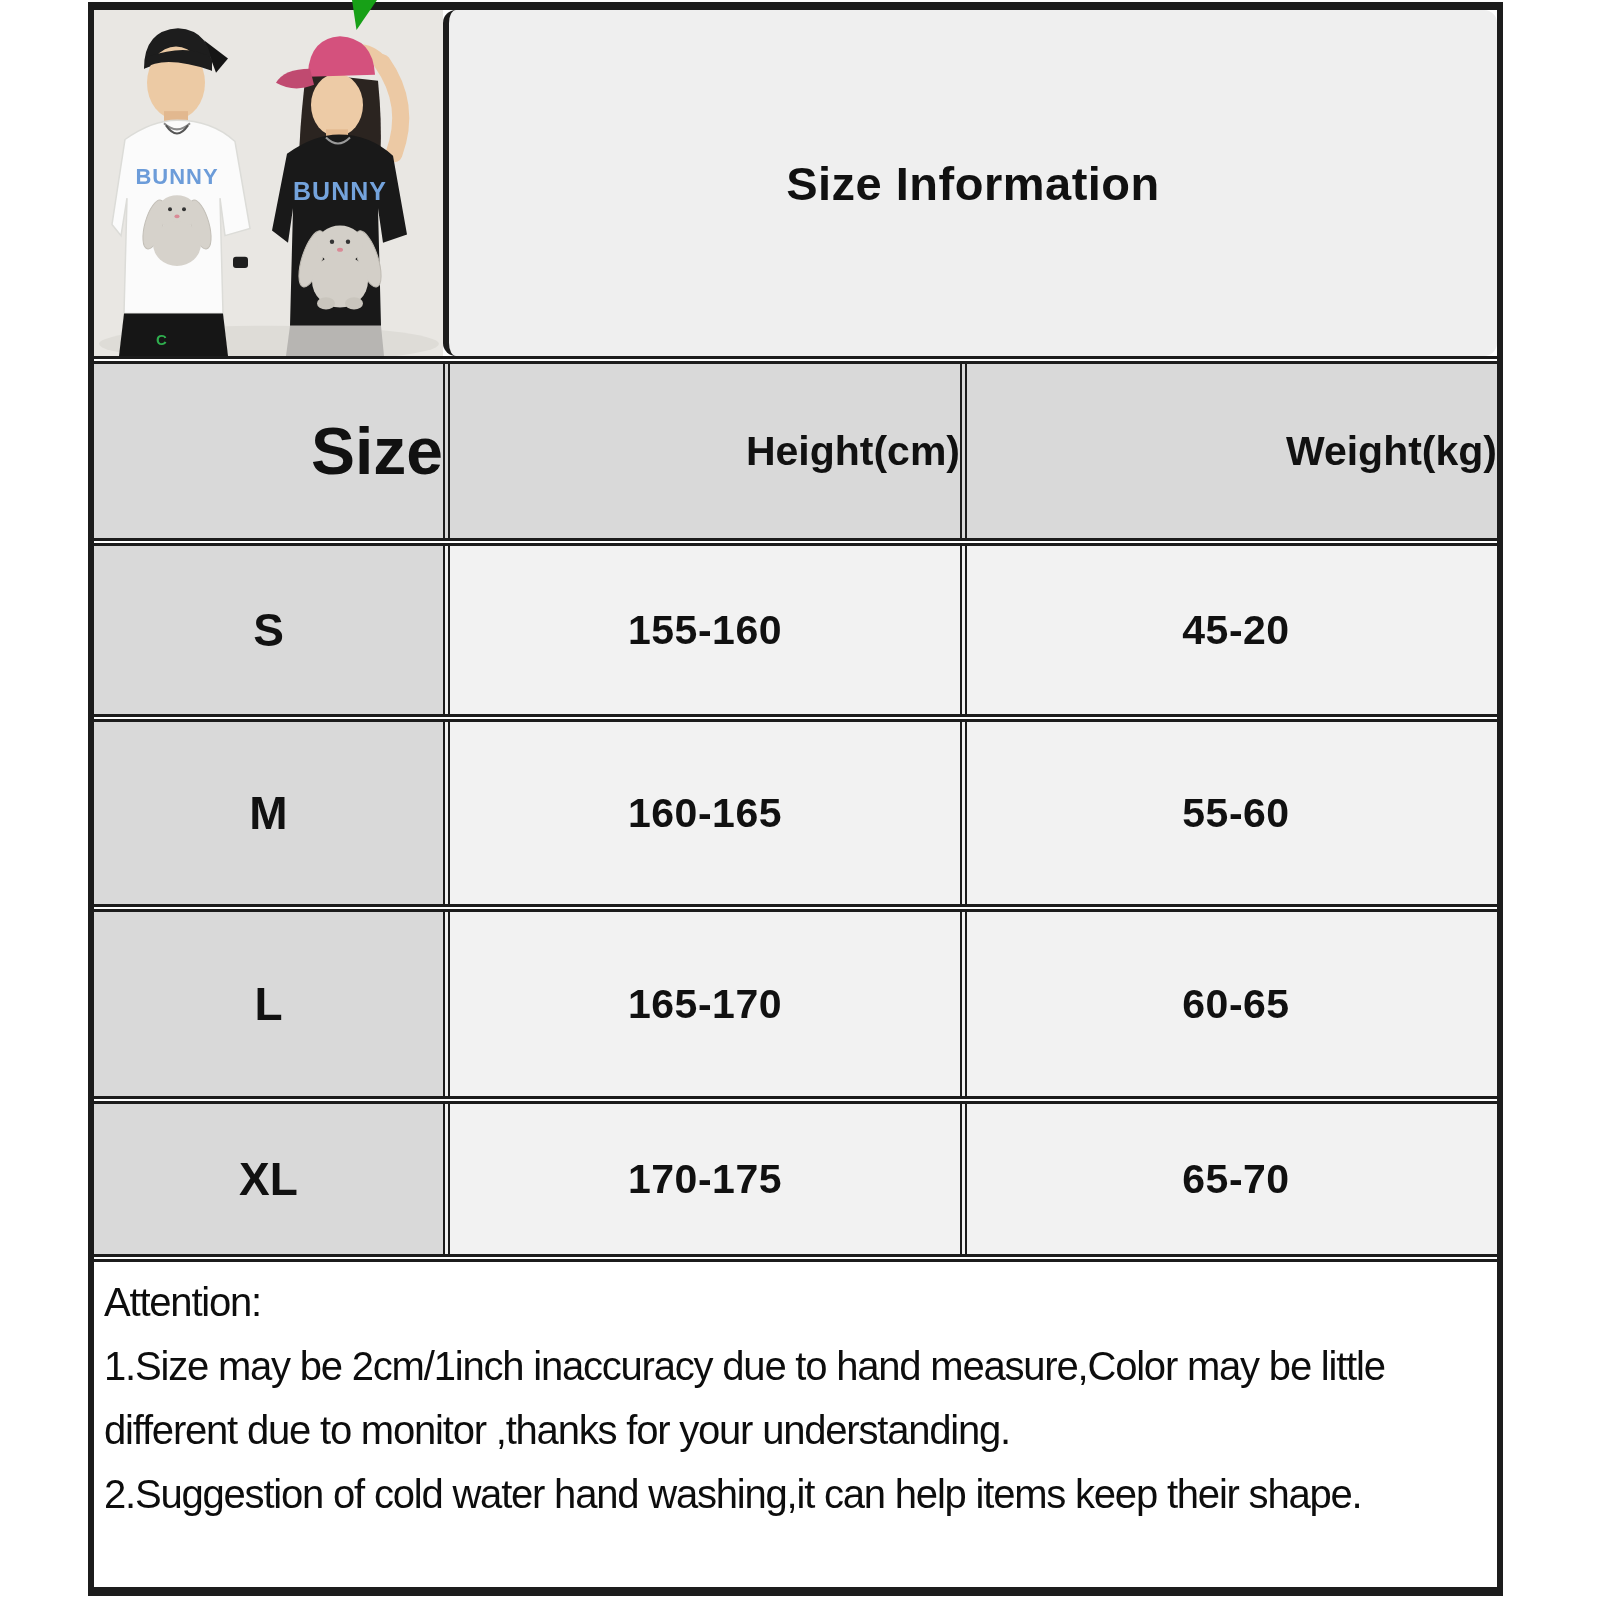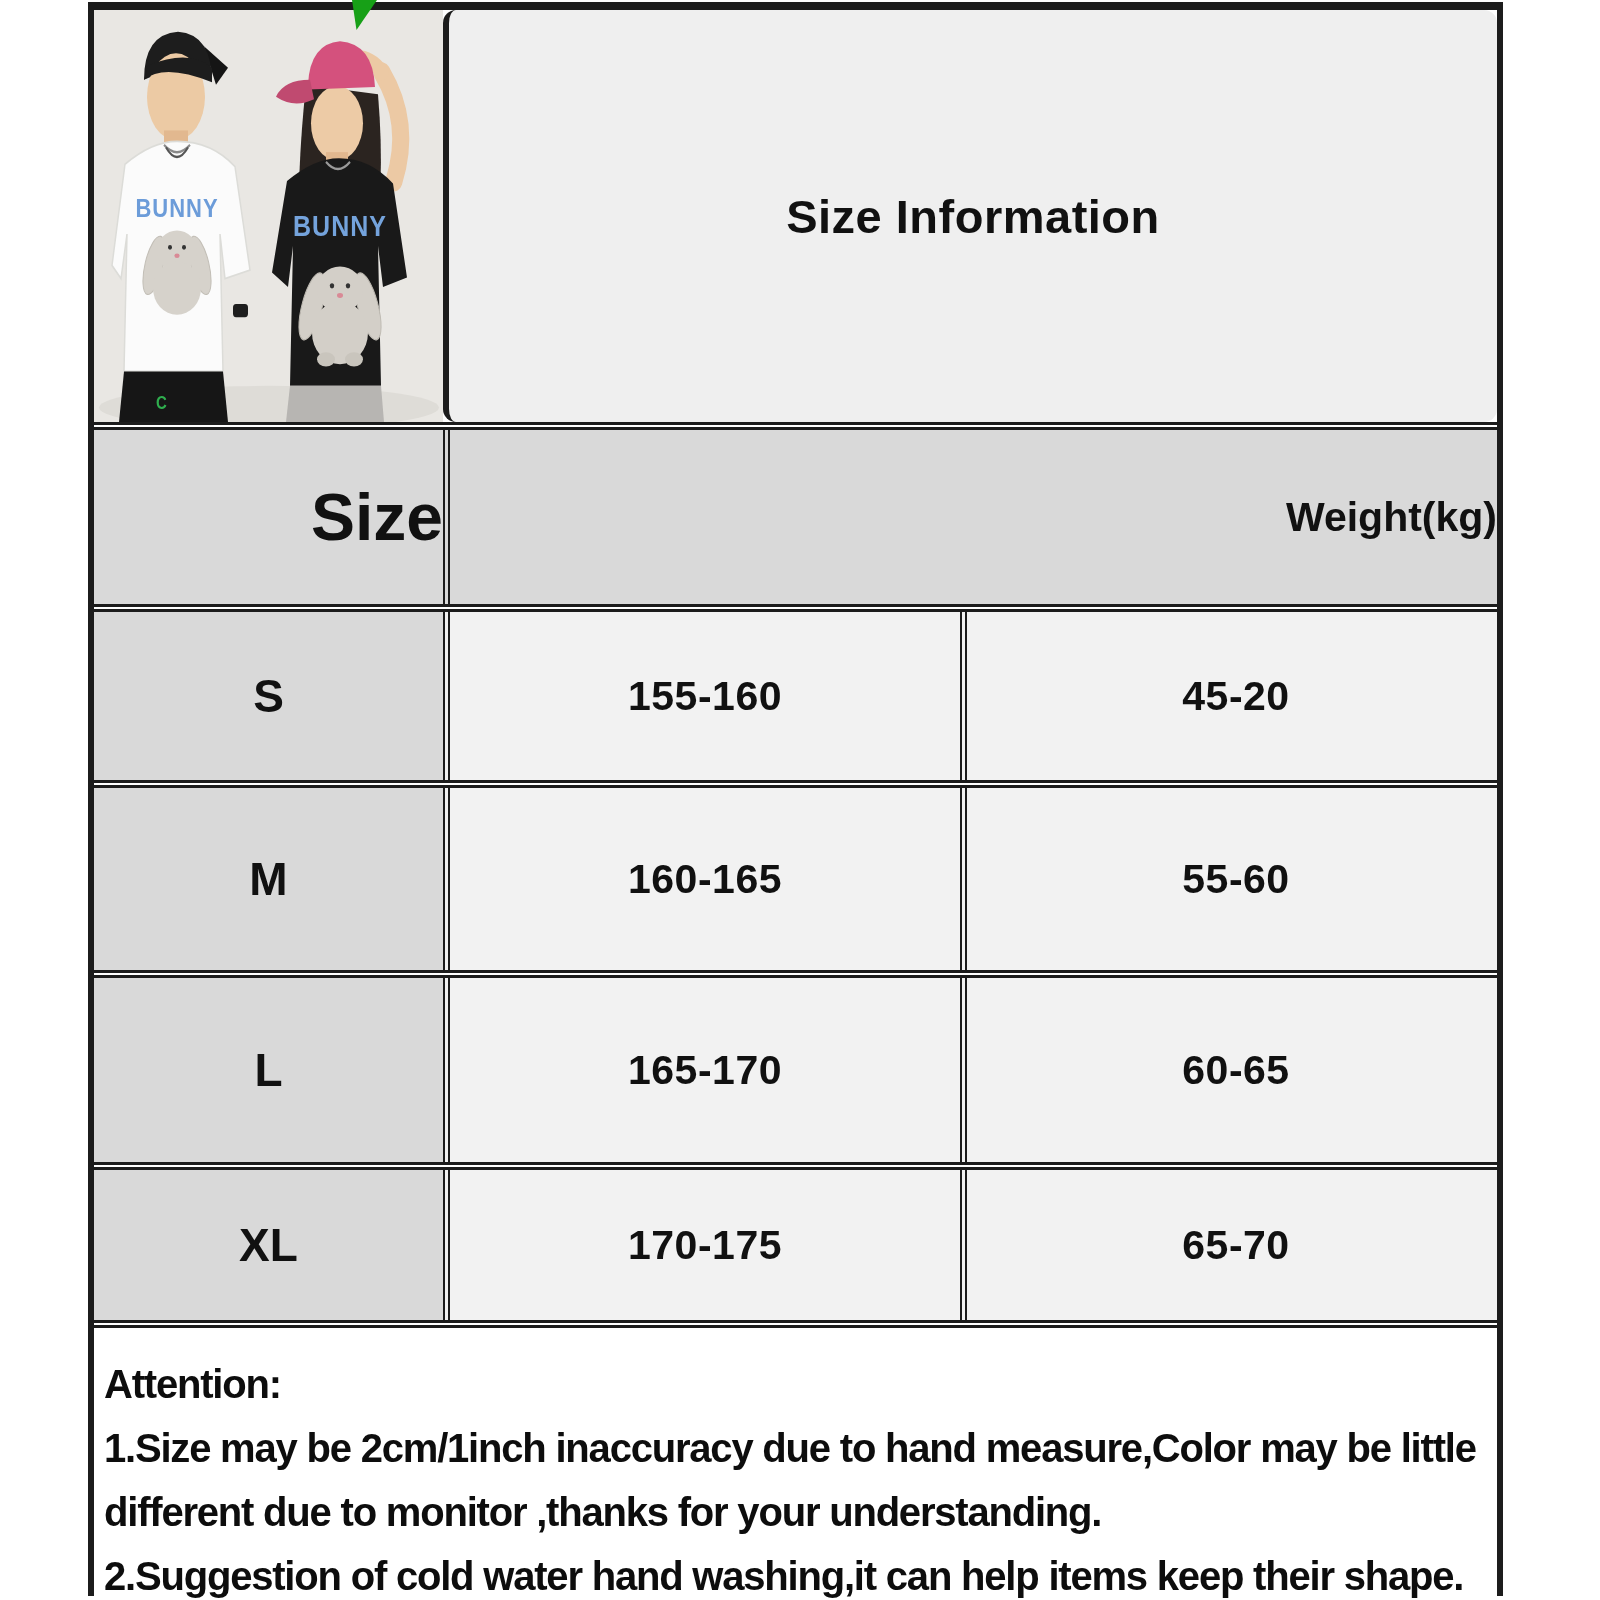--- a/index.html
+++ b/index.html
@@ -6,21 +6,21 @@
   html,body { width:1600px; height:1600px; background:#ffffff; }
   body { font-family:"Liberation Sans", sans-serif; color:#111; position:relative; }
 
   .frame {
     position:absolute; left:88px; top:2px; width:1415px; height:1594px;
     border:6px solid #1c1c1c; border-top-width:8px; border-bottom-width:9px;
     display:flex; flex-direction:column; background:#fff;
   }
 
   .row { display:flex; border-top:8px double #1c1c1c; flex-shrink:0; }
-  .row.top-row { border-top:none; height:412px; }
+  .row.top-row { border-top:none; height:346px; }
   .col1 { width:349px; flex-shrink:0; }
   .col2 { width:517px; flex-shrink:0; border-left:7px double #1c1c1c; }
   .col3 { flex:1; border-left:7px double #1c1c1c;padding-left:8px; }
 
   .photo-cell { overflow:hidden; background:#e9e7e3; }
   .photo-cell svg { display:block; width:100%; height:100%; }
 
   .title-cell {
     flex:1; border-left:6px solid #1c1c1c; background:#efefef;
     display:flex; align-items:center; justify-content:center;border-radius:13px;
@@ -32,21 +32,21 @@
   .size-head { font-size:66px; font-weight:bold; }
   .col-head { font-size:41px; font-weight:bold; }
 
   .data-row .cell { display:flex; align-items:center; justify-content:center; }
   .data-row .col1 { background:#d9d9d9; }
   .data-row .col2, .data-row .col3 { background:#f2f2f2; }
   .row-s { height:176px; } .row-m { height:190px; } .row-l { height:192px; } .row-xl { height:158px; }
   .size-label { font-size:46px; font-weight:bold; }
   .cell-value { font-size:41px; font-weight:bold; letter-spacing:0.5px; }
 
-  .attention-row { flex:1; display:block; background:#ffffff; padding:24px 12px 0 10px;font-weight:bold; }
+  .attention-row { flex:1; display:block; background:#ffffff; padding:8px 12px 0 10px; }
   .attention-row p {
     font-size:40px; line-height:64px; letter-spacing:-1.2px; color:#0d0d0d;
   }
 
   .green-marker {
     position:absolute; left:352px; top:0; width:25px; height:30px;
     background:#17a017; clip-path:polygon(0 0, 100% 0, 18% 100%);
   }
 </style>
 </head>
@@ -112,20 +112,23 @@
     </div>
     <div class="title-cell">
       <div class="title-text">Size Information</div>
     </div>
   </div>
 
   <div class="row header-row">
     <div class="cell col1">
         <span class="size-head">Size</span>
       </div>
+    <div class="cell col2">
+        <span class="col-head">Height(cm)</span>
+      </div>
     <div class="cell col3">
         <span class="col-head">Weight(kg)</span>
       </div>
   </div>
 
   <div class="row data-row row-s">
     <div class="cell col1">
         <span class="size-label">S</span>
       </div>
     <div class="cell col2">

